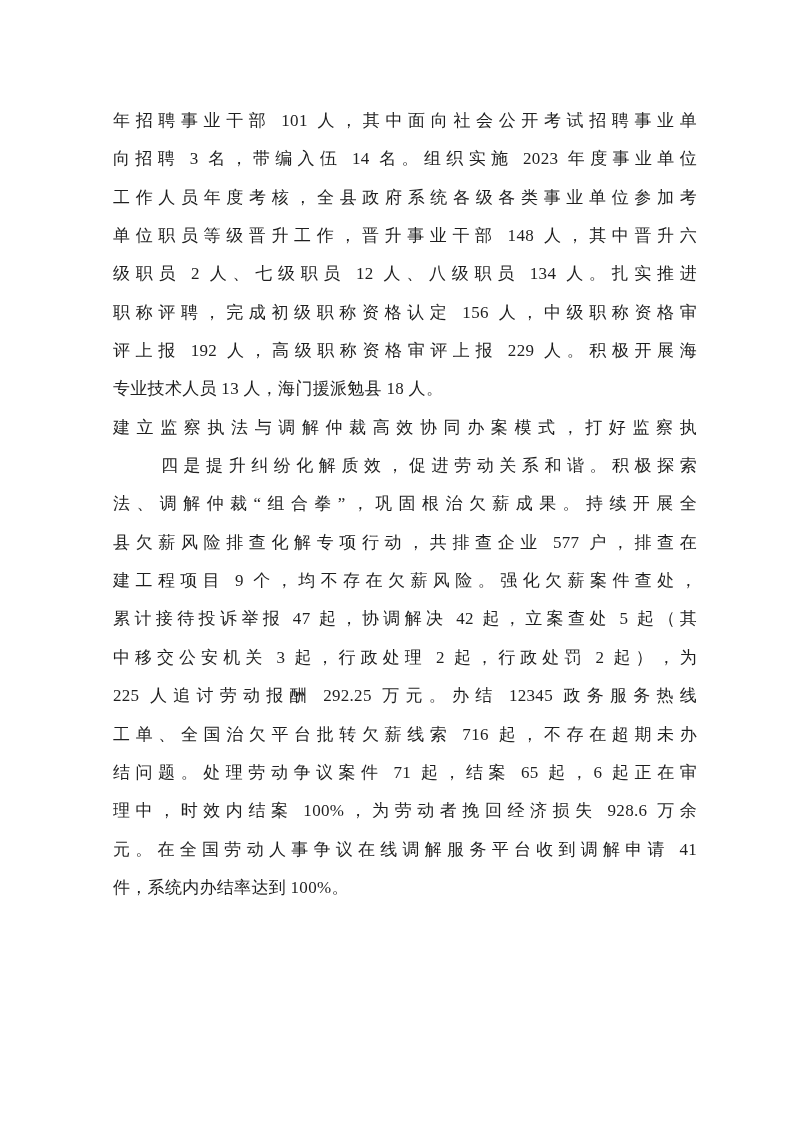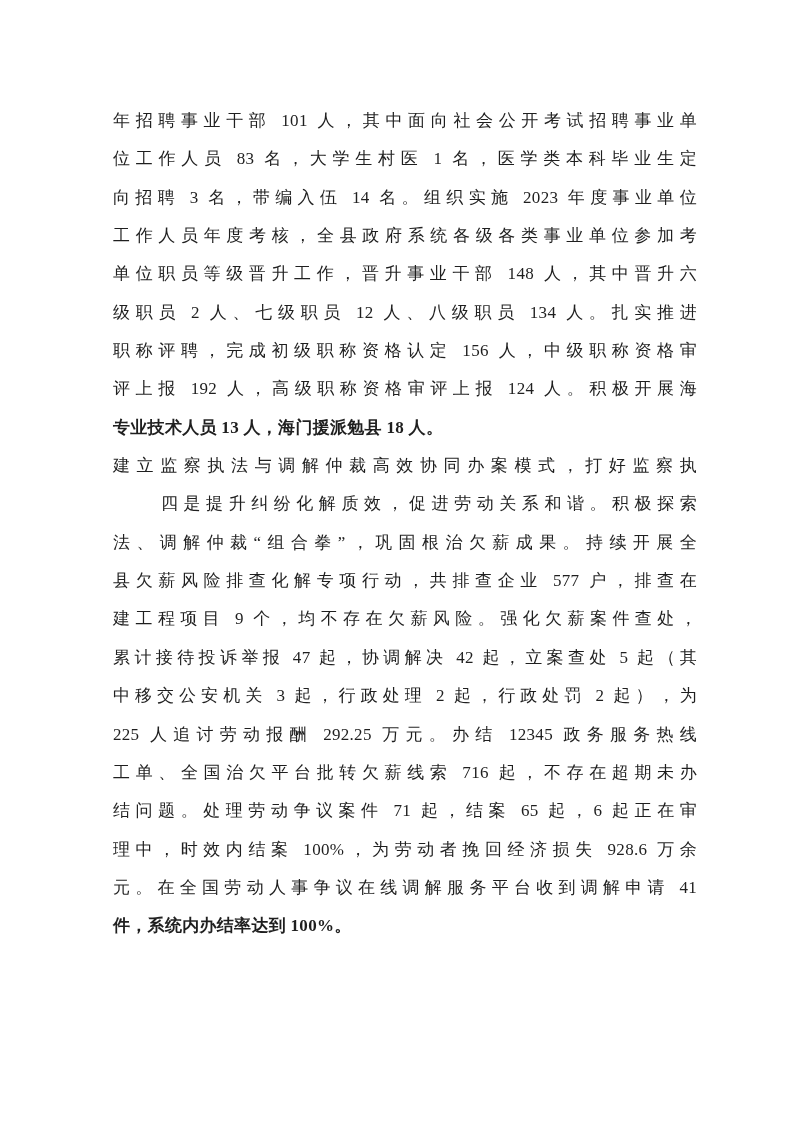--- a/index.html
+++ b/index.html
@@ -37,40 +37,38 @@
     white-space: normal;
     text-align: justify;
     text-align-last: justify;
     word-break: break-all;
   }
   
   .doc-line.end {
     white-space: normal;
     text-align: right;
     text-align-last: left;
-    font-weight: bold;
   }
   
   .doc-line.indent {
     text-indent: 48px;
   }
 </style>
 </head>
 <body>
 
 <div class="page">
   <div class="doc-body" id="doc-body">
       <div class="doc-line fill">年招聘事业干部 101 人，其中面向社会公开考试招聘事业单</div>
-      <div class="doc-line fill">位工作人员 83 名，大学生村医 1 名，医学类本科毕业生定</div>
       <div class="doc-line fill">向招聘 3 名，带编入伍 14 名。组织实施 2023 年度事业单位</div>
       <div class="doc-line fill">工作人员年度考核，全县政府系统各级各类事业单位参加考</div>
       <div class="doc-line fill">单位职员等级晋升工作，晋升事业干部 148 人，其中晋升六</div>
       <div class="doc-line fill">级职员 2 人、七级职员 12 人、八级职员 134 人。扎实推进</div>
       <div class="doc-line fill">职称评聘，完成初级职称资格认定 156 人，中级职称资格审</div>
-      <div class="doc-line fill">评上报 192 人，高级职称资格审评上报 124 人。积极开展海</div>
+      <div class="doc-line fill">评上报 192 人，高级职称资格审评上报 229 人。积极开展海</div>
       <div class="doc-line end">专业技术人员 13 人，海门援派勉县 18 人。</div>
       <div class="doc-line fill">建立监察执法与调解仲裁高效协同办案模式，打好监察执</div>
       <div class="doc-line fill indent">四是提升纠纷化解质效，促进劳动关系和谐。积极探索</div>
       <div class="doc-line fill">法、调解仲裁“组合拳”，巩固根治欠薪成果。持续开展全</div>
       <div class="doc-line fill">县欠薪风险排查化解专项行动，共排查企业 577 户，排查在</div>
       <div class="doc-line fill">建工程项目 9 个，均不存在欠薪风险。强化欠薪案件查处，</div>
       <div class="doc-line fill">累计接待投诉举报 47 起，协调解决 42 起，立案查处 5 起（其</div>
       <div class="doc-line fill">中移交公安机关 3 起，行政处理 2 起，行政处罚 2 起），为</div>
       <div class="doc-line fill">225 人追讨劳动报酬 292.25 万元。办结 12345 政务服务热线</div>
       <div class="doc-line fill">工单、全国治欠平台批转欠薪线索 716 起，不存在超期未办</div>

